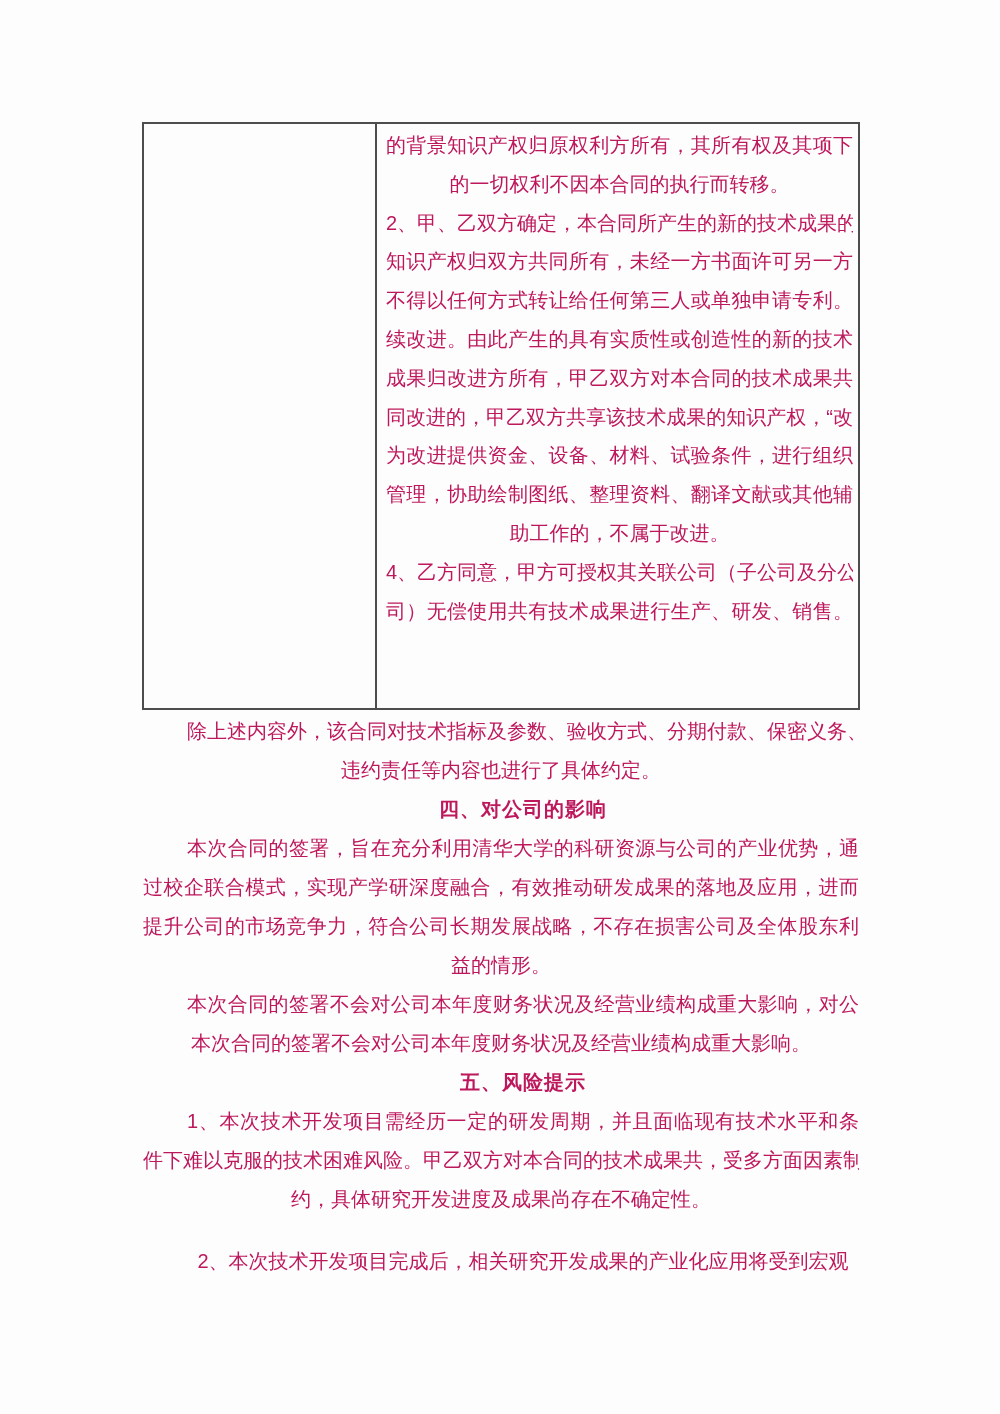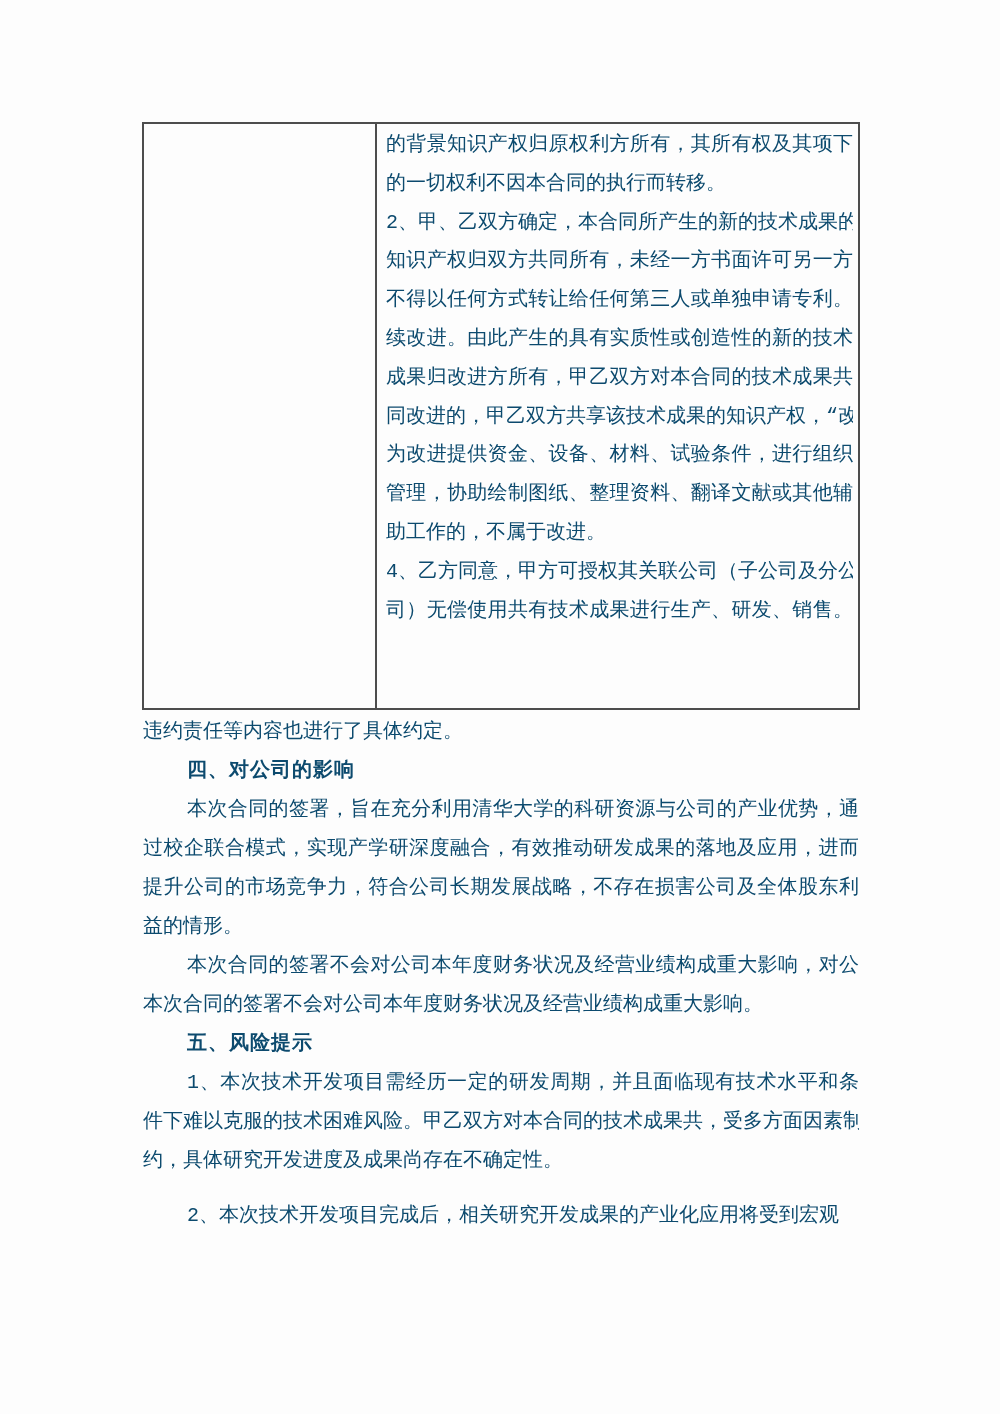--- a/index.html
+++ b/index.html
@@ -5,23 +5,24 @@
   html, body {
     margin: 0;
     padding: 0;
     background: #fdfdfd;
   }
   .page {
     position: relative;
     width: 1000px;
     height: 1414px;
     background: #fdfdfd;
-    font-family: Liberation Mono, monospace;
-    color: #0c4a6e;
+    font-family: Liberation Sans, sans-serif;
+    color: #be185d;
     overflow: hidden;
+    text-align: center;
   }
   
   .clause-table {
     position: absolute;
     left: 142px;
     top: 122px;
     width: 718px;
     height: 588px;
     border: 2px solid #4d4d4d;
     box-sizing: border-box;
@@ -57,21 +58,21 @@
   .line {
     font-size: 20px;
     line-height: 39px;
     height: 39px;
     white-space: nowrap;
     overflow: hidden;
   }
   .line.indent { padding-left: 44px; }
   .line.fill { text-align-last: justify; }
   .line.heading { font-weight: bold; letter-spacing: 1px; }
-  .line.gap { margin-top: 16px; }
+  .line.gap { margin-top: 23px; }
 </style>
 </head>
 <body>
 
 <div class="page">
 
   <div class="clause-table">
     <div class="cell-left"></div>
     <div class="cell-right">
       <div class="tline fill">的背景知识产权归原权利方所有，其所有权及其项下</div>
@@ -84,20 +85,21 @@
       <div class="tline fill">同改进的，甲乙双方共享该技术成果的知识产权，“改</div>
       <div class="tline fill">为改进提供资金、设备、材料、试验条件，进行组织</div>
       <div class="tline fill">管理，协助绘制图纸、整理资料、翻译文献或其他辅</div>
       <div class="tline">助工作的，不属于改进。</div>
       <div class="tline fill">4、乙方同意，甲方可授权其关联公司（子公司及分公</div>
       <div class="tline fill">司）无偿使用共有技术成果进行生产、研发、销售。</div>
     </div>
   </div>
 
   <div class="bodytext">
+    <div class="line indent fill">除上述内容外，该合同对技术指标及参数、验收方式、分期付款、保密义务、</div>
     <div class="line">违约责任等内容也进行了具体约定。</div>
 
     <div class="line indent heading">四、对公司的影响</div>
 
     <div class="line indent fill">本次合同的签署，旨在充分利用清华大学的科研资源与公司的产业优势，通</div>
     <div class="line fill">过校企联合模式，实现产学研深度融合，有效推动研发成果的落地及应用，进而</div>
     <div class="line fill">提升公司的市场竞争力，符合公司长期发展战略，不存在损害公司及全体股东利</div>
     <div class="line">益的情形。</div>
 
     <div class="line indent fill">本次合同的签署不会对公司本年度财务状况及经营业绩构成重大影响，对公</div>

